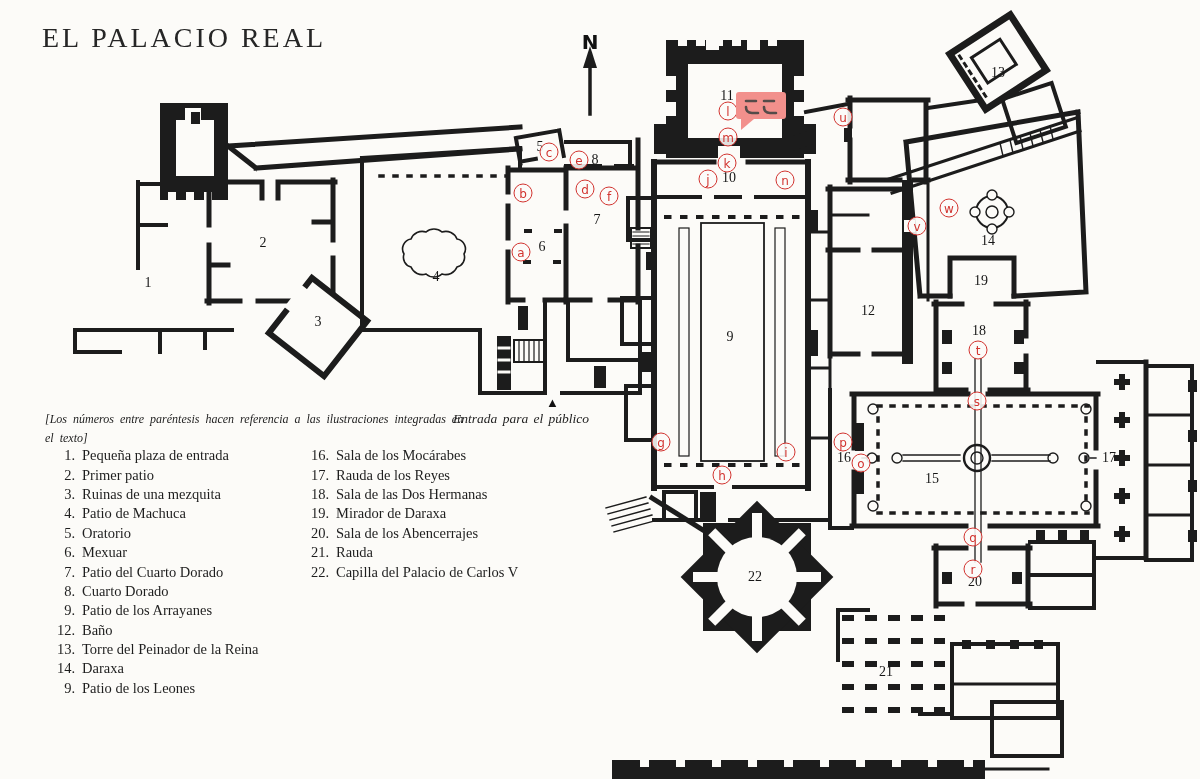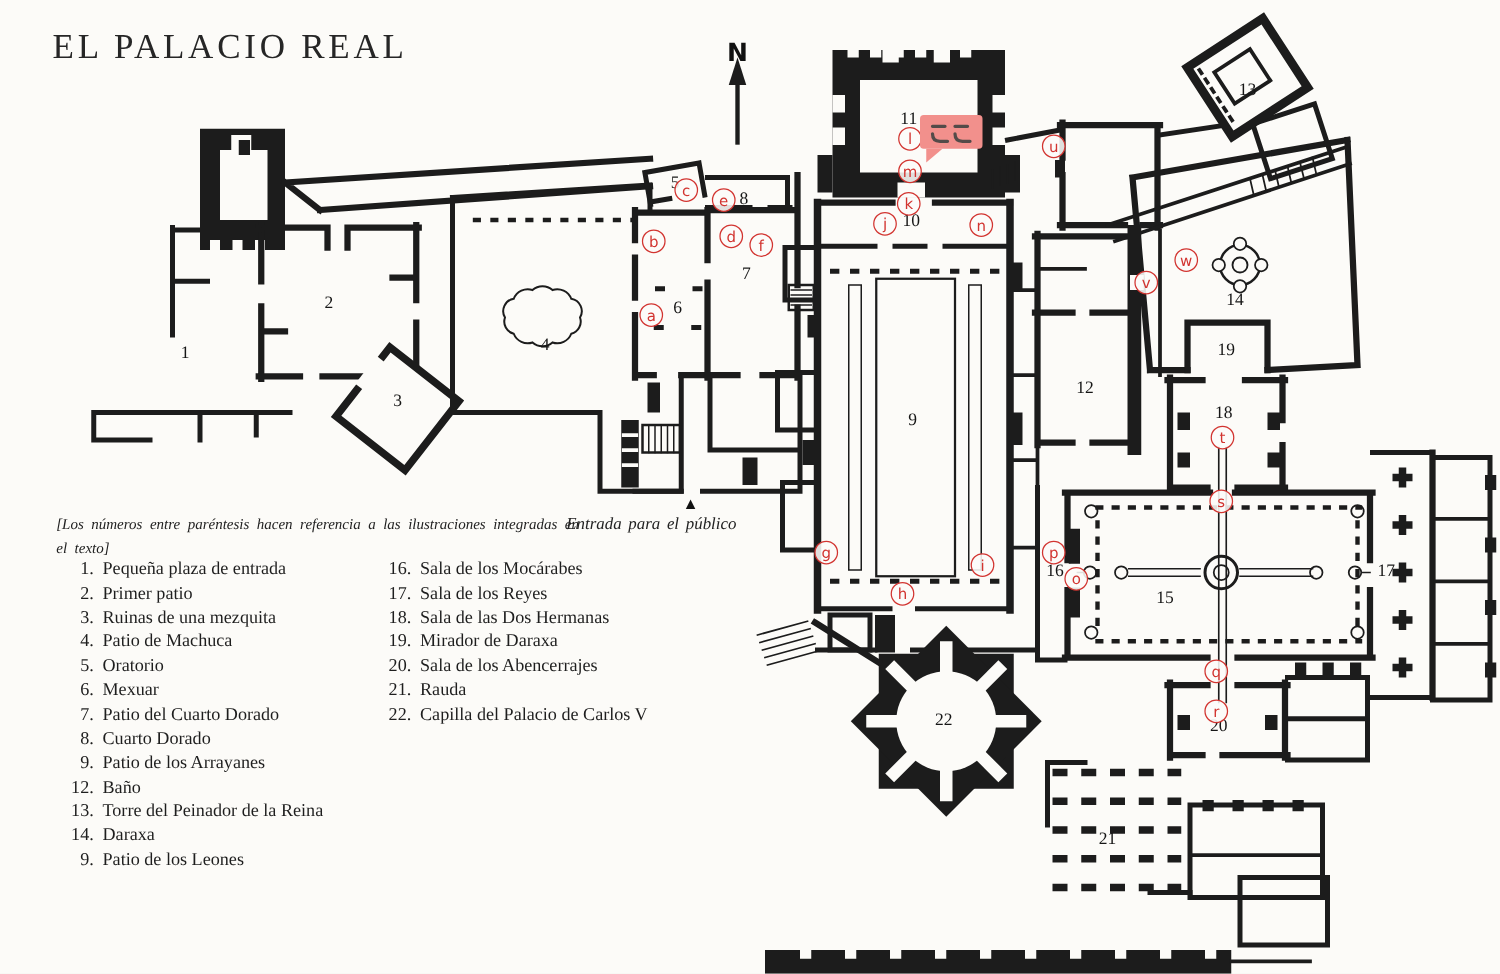--- a/index.html
+++ b/index.html
@@ -316,21 +316,21 @@
         <span>Patio de los Leones</span>
       </div>
     </div>
   <div class="legend col2">
       <div class="legend-row">
         <span class="legend-num">16.</span>
         <span>Sala de los Mocárabes</span>
       </div>
       <div class="legend-row">
         <span class="legend-num">17.</span>
-        <span>Sala de los Reyes</span>
+        <span>Rauda de los Reyes</span>
       </div>
       <div class="legend-row">
         <span class="legend-num">18.</span>
         <span>Sala de las Dos Hermanas</span>
       </div>
       <div class="legend-row">
         <span class="legend-num">19.</span>
         <span>Mirador de Daraxa</span>
       </div>
       <div class="legend-row">

